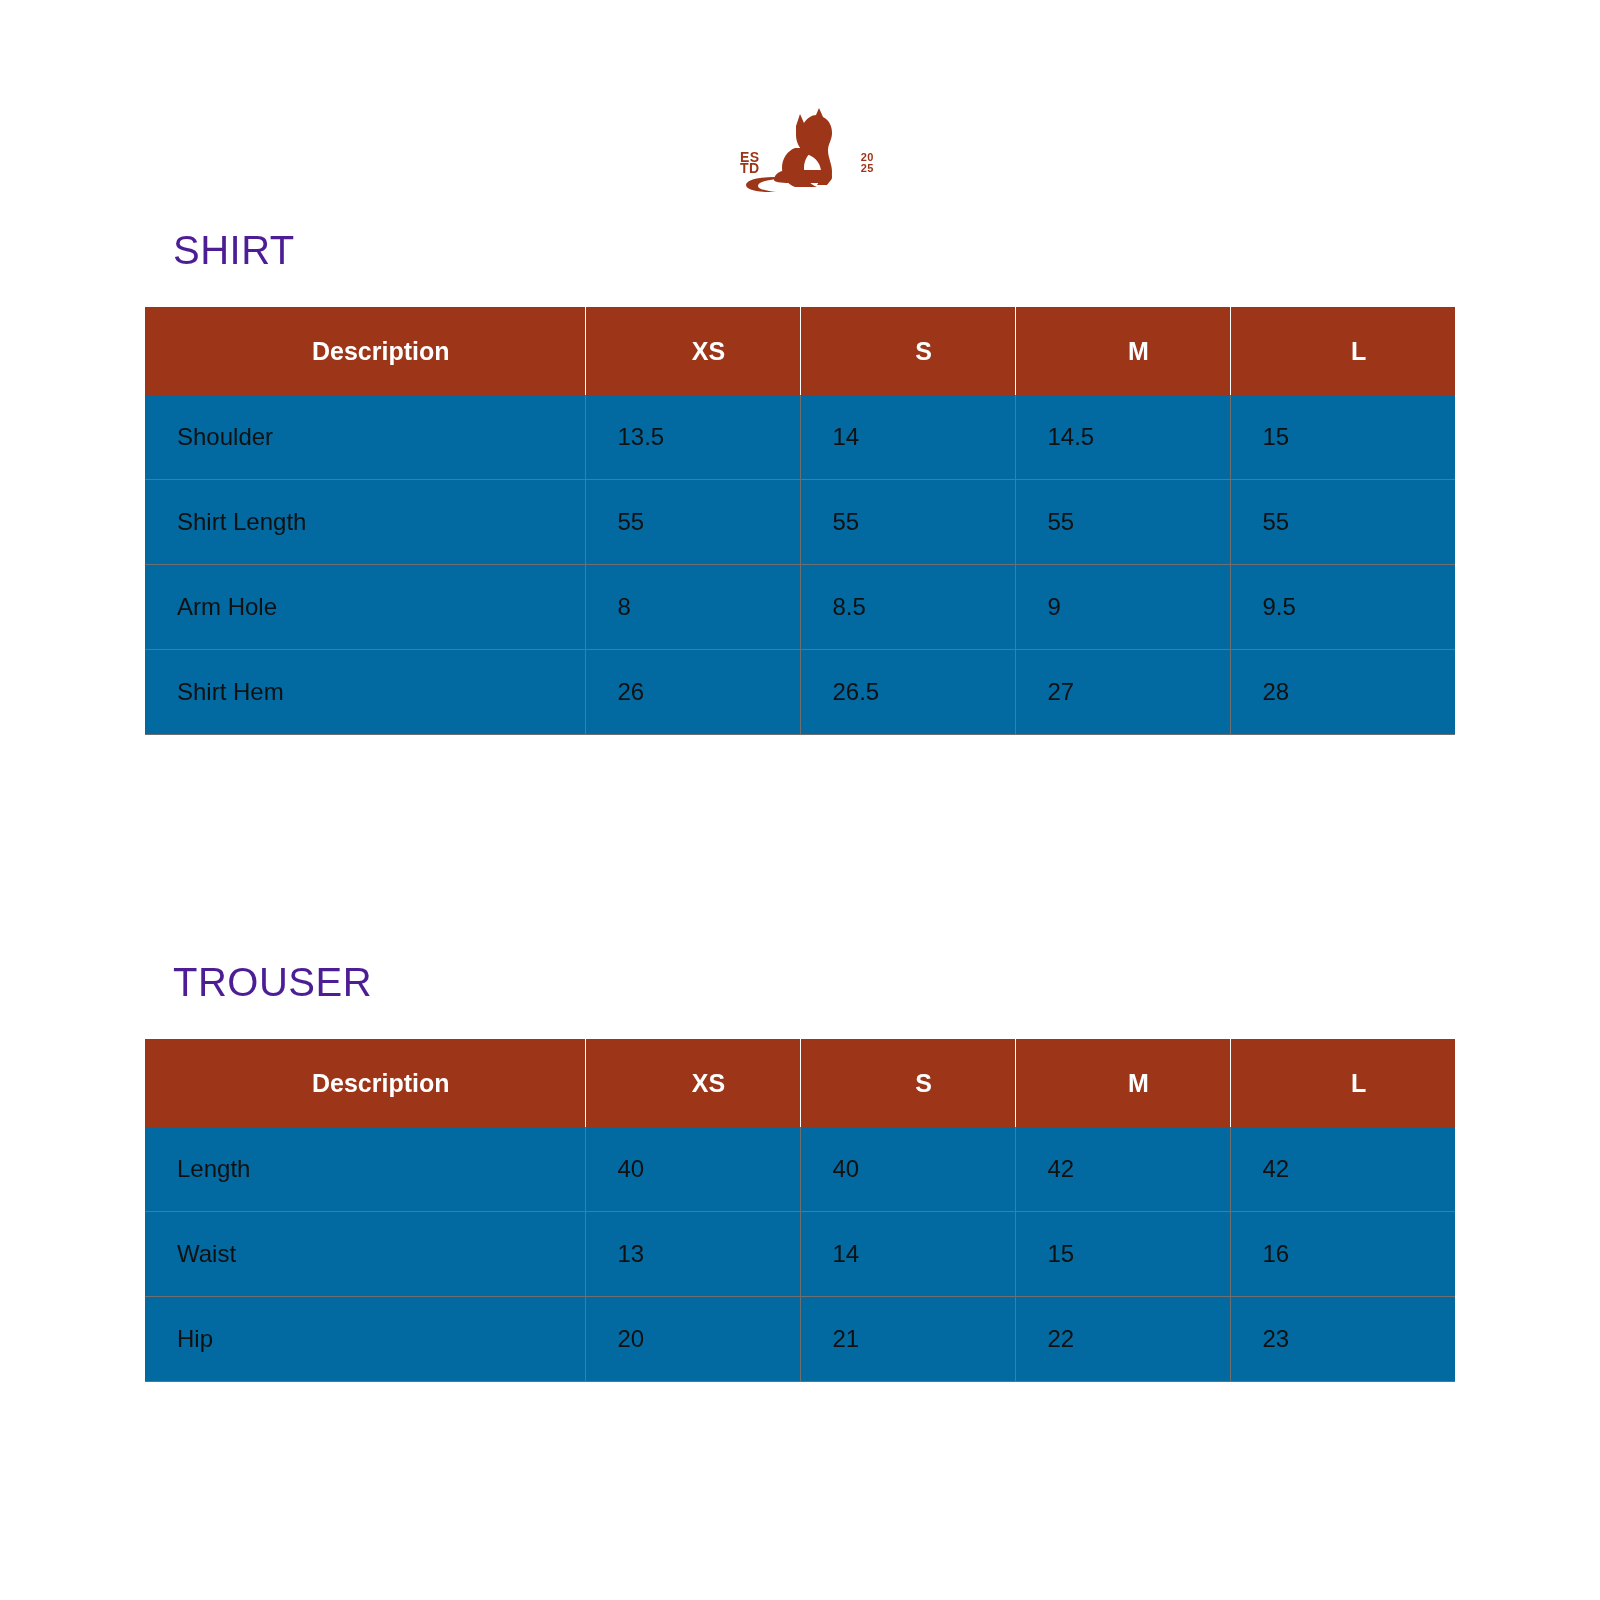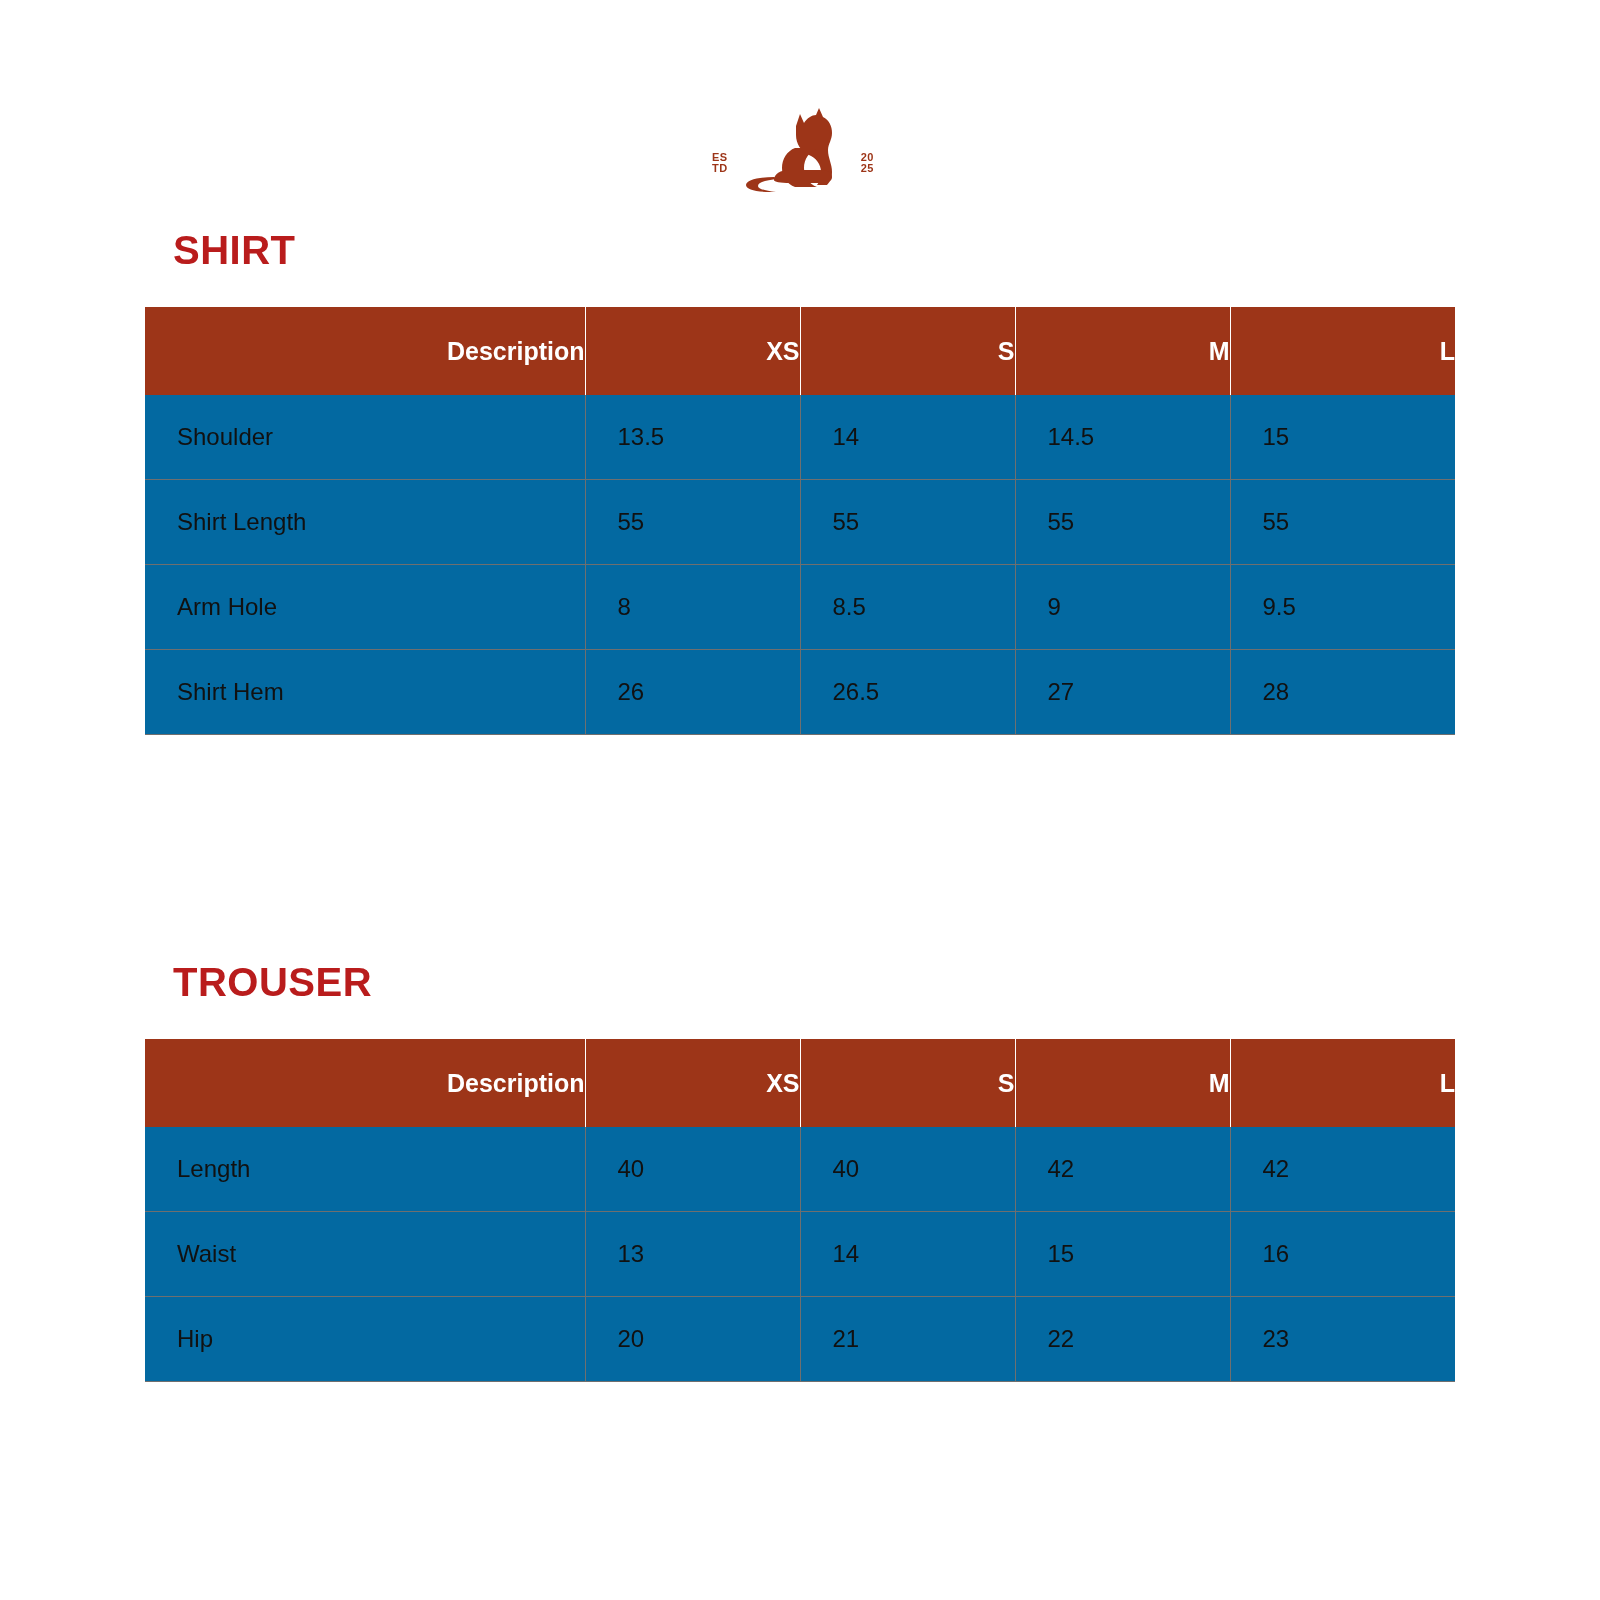--- a/index.html
+++ b/index.html
@@ -34,23 +34,23 @@
   }
   .logo-mark {
     position: relative;
     width: 200px;
     height: 110px;
     margin: 0 auto;
   }
   .logo-mark svg { display: block; margin: 0 auto; }
   .logo-estd {
     position: absolute;
-    left: 12px;
+    left: 40px;
     top: 44px;
-    font-size: 11px;
+    font-size: 14px;
     line-height: 11px;
     letter-spacing: 0.5px;
     color: #9d3518;
     font-weight: 700;
     text-align: center;
   }
   .logo-year {
     position: absolute;
     right: 26px;
     top: 44px;
@@ -74,37 +74,37 @@
   .section {
     position: absolute;
     left: 145px;
     width: 1310px;
   }
   #section-shirt { top: 228px; }
   #section-trouser { top: 960px; }
 
   .section-title {
     font-size: 40px;
-    font-weight: 700;
+    font-weight: 400;
     letter-spacing: 0.5px;
-    color: #b91c1c;
+    color: #4c1d95;
     margin: 0 0 34px 28px;
   }
 
   table.size-table {
     border-collapse: collapse;
     width: 1310px;
     table-layout: fixed;
   }
   table.size-table thead th {
     background: #9d3518;
     color: #ffffff;
     font-size: 25px;
     font-weight: 700;
-    text-align: right;
+    text-align: center;
     padding: 26px 0 26px 32px;
     border-right: 1px solid #ffffff;
     height: 36px;
   }
   table.size-table thead th:last-child { border-right: none; }
 
   table.size-table tbody td {
     font-size: 24px;
     font-weight: 400;
     color: #111111;

